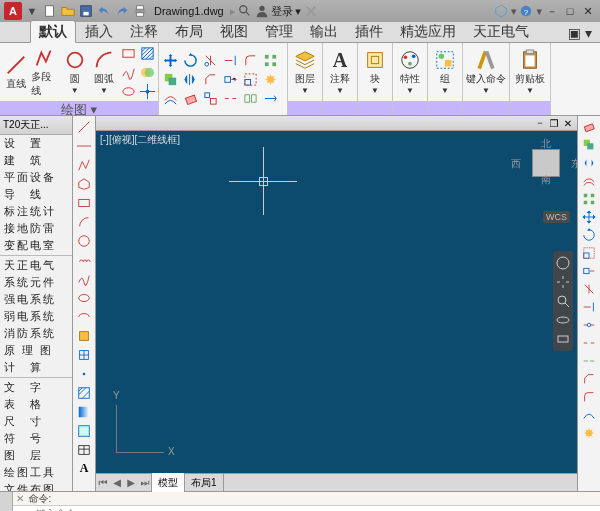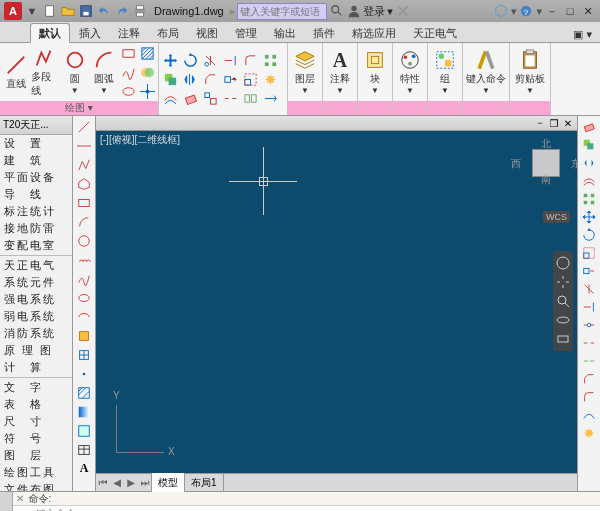--- a/index.html
+++ b/index.html
@@ -6,26 +6,26 @@
 .qat{height:22px;background:linear-gradient(#b2b2b2,#a0a0a0);display:flex;align-items:center;padding:0 4px;gap:2px}
 .qat .logo{width:18px;height:18px;background:#c9252c;color:#fff;display:flex;align-items:center;justify-content:center;font-weight:bold;border-radius:2px}
 .qat .qbtn{width:16px;height:16px;display:flex;align-items:center;justify-content:center;color:#444}
 .qat svg{width:14px;height:14px}
 .qat .title{margin:0 4px;color:#111;font-size:11px}
 .qat .search{width:84px;height:15px;background:#d1cdf5;border:1px solid #8a87c6;font-size:10px;color:#555;padding:0 2px}
 .qat .spacer{flex:1}
 .qat .topicon{width:16px;height:16px;display:flex;align-items:center;justify-content:center;color:#272727}
 .qat .login{color:#222;display:flex;align-items:center;gap:2px}
 .tabs{height:20px;background:#dedede;display:flex;align-items:flex-end;padding-left:30px;gap:1px;border-bottom:1px solid #9a9a9a}
-.tab{padding:2px 8px 1px;color:#333;cursor:pointer;font-size:11px;border-top-left-radius:3px;border-top-right-radius:3px}
+.tab{padding:2px 8px 1px;color:#333;cursor:pointer;font-size:14px;border-top-left-radius:3px;border-top-right-radius:3px}
 .tab.active{background:#f5f5f5;border:1px solid #9a9a9a;border-bottom:1px solid #f5f5f5;margin-bottom:-1px;font-weight:bold}
 .ribbon{height:72px;background:#f5f5f5;display:flex;border-bottom:1px solid #999}
 .panel{display:flex;flex-direction:column;border-right:1px solid #c4c4c4;min-width:0}
 .panel-body{flex:1;display:flex;align-items:center;padding:1px 2px;gap:1px}
-.panel-title{height:14px;text-align:center;color:#555;font-size:10px;background:#f9a8d4}
+.panel-title{height:14px;text-align:center;color:#555;font-size:13px;background:#c4b5fd}
 .bigbtn{display:flex;flex-direction:column;align-items:center;justify-content:center;width:30px;height:54px;color:#333}
 .bigbtn .bico{width:22px;height:22px}
 .bigbtn .lbl{font-size:10px;margin-top:1px}
 .smgrid{display:grid;grid-template-columns:repeat(6,18px);grid-auto-rows:18px;gap:1px}
 .smgrid .sm,.panel-body .sm{width:18px;height:18px;display:flex;align-items:center;justify-content:center}
 .sm svg{width:15px;height:15px}
 .workspace{display:flex;height:375px}
 .leftpanel{width:72px;background:#f1f1f1;border-right:1px solid #999;display:flex;flex-direction:column}
 .lp-title{background:linear-gradient(#e7e7e7,#d2d2d2);padding:2px 3px;font-size:10px;border-bottom:1px solid #aaa;display:flex;align-items:center}
 .lp-list{flex:1;overflow:hidden}
@@ -105,21 +105,20 @@
     </div>
   <div class="qbtn">
       <svg viewBox="0 0 16 16">
         <rect x="2" y="5" width="12" height="6" fill="#999"></rect>
         <rect x="4" y="2" width="8" height="4" fill="#fff" stroke="#777"></rect>
         <rect x="4" y="10" width="8" height="4" fill="#fff" stroke="#777"></rect>
       </svg>
     </div>
   <span class="title">Drawing1.dwg</span>
   <span style="color:#888">▸</span>
-  <input class="search" placeholder="键入关键字或短语" style="">
   <div class="topicon">
       <svg viewBox="0 0 16 16">
         <circle cx="6" cy="6" r="4" fill="none" stroke="#555" stroke-width="1.5"></circle>
         <line x1="9" y1="9" x2="13" y2="13" stroke="#555" stroke-width="1.5"></line>
       </svg>
     </div>
   <div class="login"><svg width="12" height="12" viewBox="0 0 16 16">
         <circle cx="8" cy="5" r="3" fill="#555"></circle>
         <path d="M2 15c0-4 3-6 6-6s6 2 6 6" fill="#555"></path>
       </svg><span>登录</span>▾</div>

